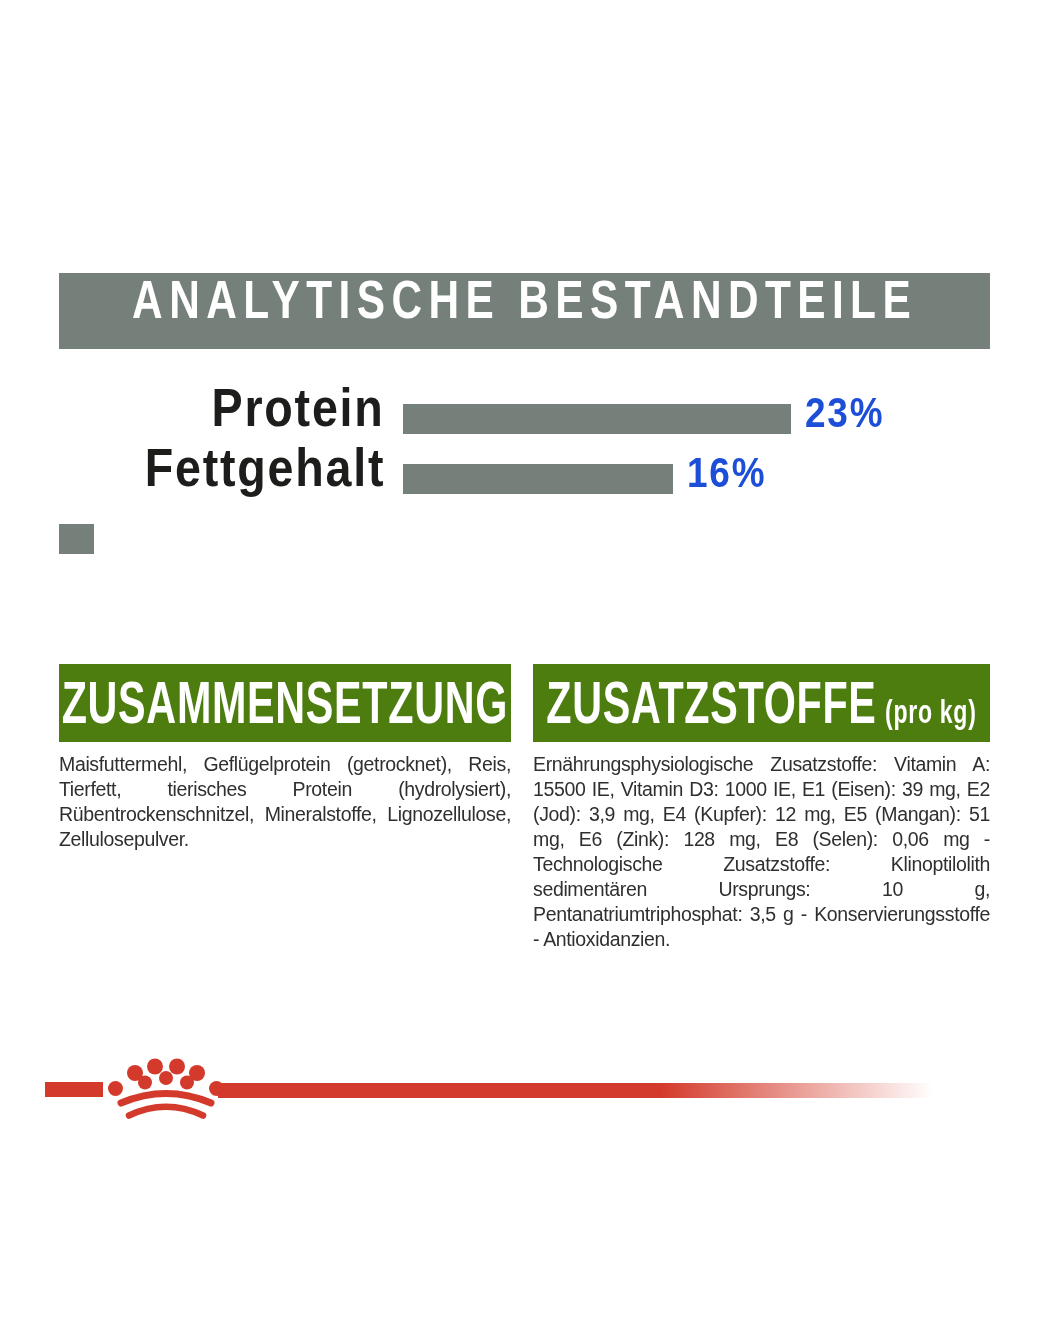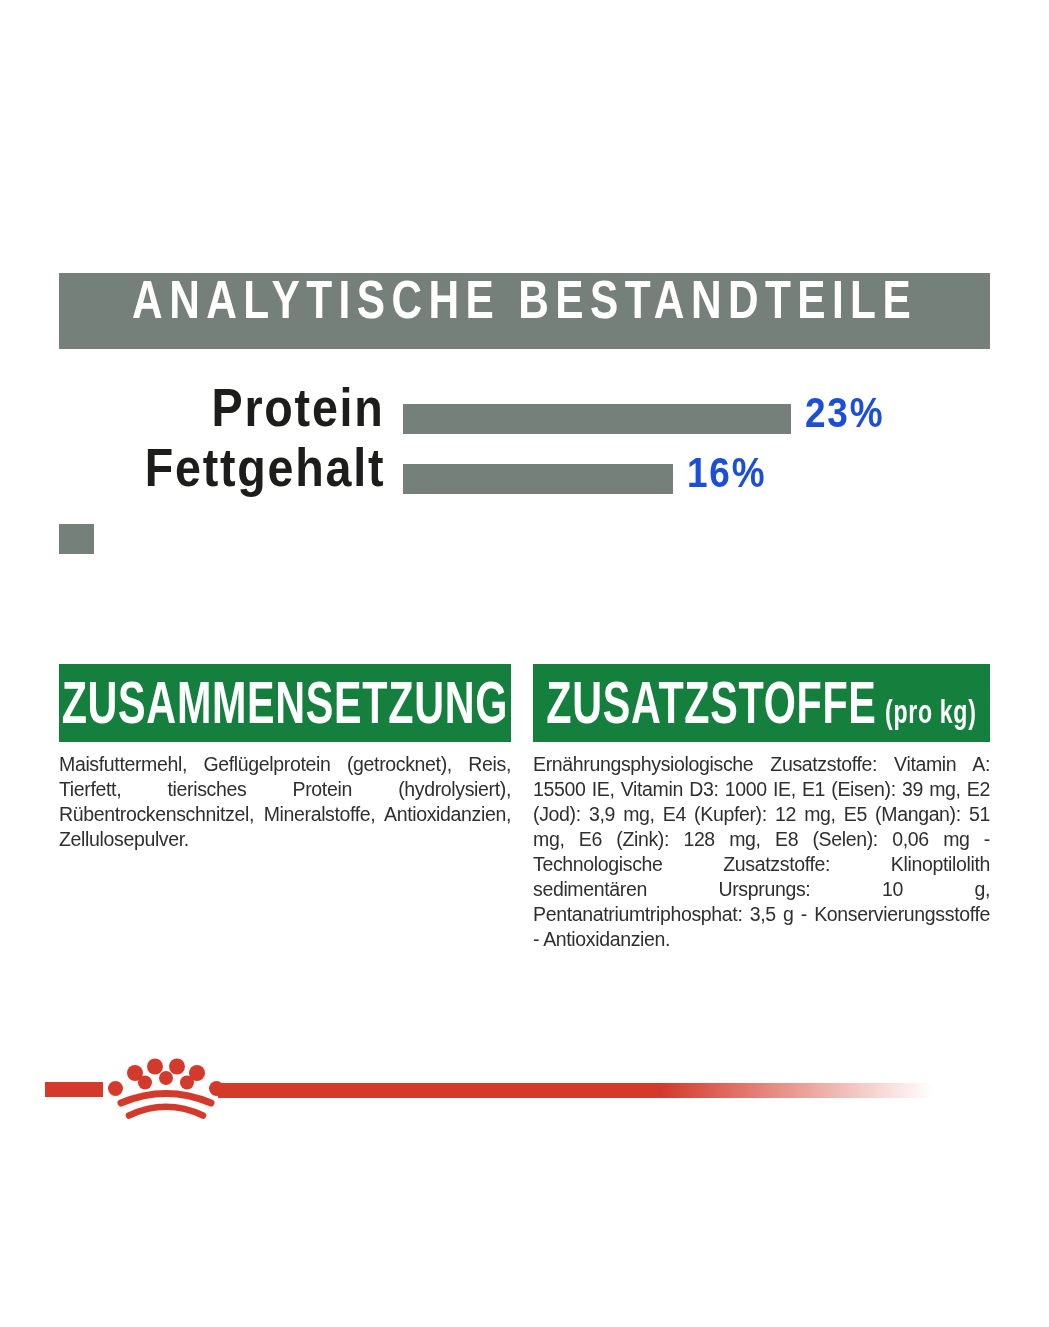--- a/index.html
+++ b/index.html
@@ -32,21 +32,21 @@
   .bar{display:block;height:30px;background:#76807A;}
   .row-value{
     margin-left:14px;font-weight:700;font-size:42px;line-height:1;color:#1d4ed8;white-space:nowrap;
   }
   .cond-val{display:inline-block;transform:scaleX(0.88);transform-origin:0 50%;letter-spacing:2px;}
   
   .col{position:absolute;top:664px;}
   .col-left{left:59px;width:452px;}
   .col-right{left:533px;width:457px;}
   .col-header{
-    height:78px;background:#15803d;
+    height:78px;background:#4d7c0f;
     display:flex;align-items:center;justify-content:center;
   }
   .hdr-inner{
     display:inline-flex;align-items:baseline;gap:12px;white-space:nowrap;
     transform:scaleX(0.70);transform-origin:50% 50%;
     color:#ffffff;font-weight:700;line-height:1;letter-spacing:1px;
   }
   .hdr-main{font-size:59px;}
   .hdr-suffix{font-size:33px;}
   .col-body{
@@ -90,21 +90,21 @@
         <span class="bar" style="width: 35px; background: rgb(118, 128, 122);"></span>
       </div>
     </div>
 
   <section class="col col-left">
     <div class="col-header">
       <span class="hdr-inner">
         <span class="hdr-main">ZUSAMMENSETZUNG</span>
       </span>
     </div>
-    <p class="col-body">Maisfuttermehl, Geflügelprotein (getrocknet), Reis, Tierfett, tierisches Protein (hydrolysiert), Rübentrockenschnitzel, Mineralstoffe, Antioxidanzien, Zellulosepulver.</p>
+    <p class="col-body">Maisfuttermehl, Geflügelprotein (getrocknet), Reis, Tierfett, tierisches Protein (hydrolysiert), Rübentrockenschnitzel, Mineralstoffe, Lignozellulose, Zellulosepulver.</p>
   </section>
 
   <section class="col col-right">
     <div class="col-header">
       <span class="hdr-inner">
         <span class="hdr-main">ZUSATZSTOFFE</span>
         <span class="hdr-suffix">(pro kg)</span>
       </span>
     </div>
     <p class="col-body">Ernährungsphysiologische Zusatzstoffe: Vitamin A: 15500 IE, Vitamin D3: 1000 IE, E1 (Eisen): 39 mg, E2 (Jod): 3,9 mg, E4 (Kupfer): 12 mg, E5 (Mangan): 51 mg, E6 (Zink): 128 mg, E8 (Selen): 0,06 mg - Technologische Zusatzstoffe: Klinoptilolith sedimentären Ursprungs: 10 g, Pentanatriumtriphosphat: 3,5 g - Konservierungsstoffe - Antioxidanzien.</p>

